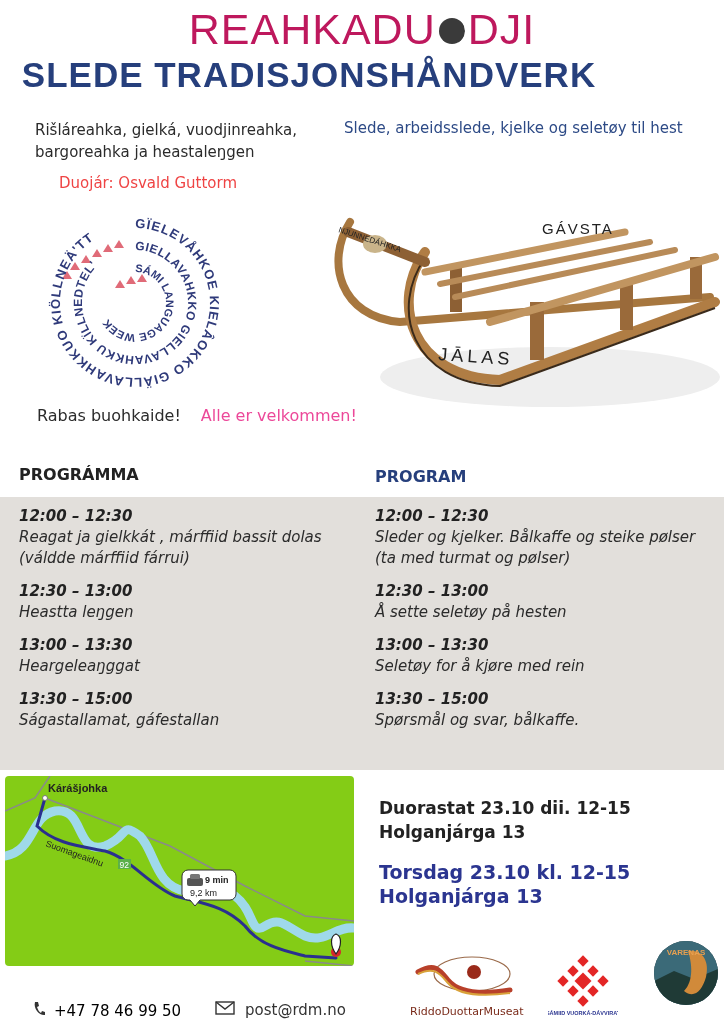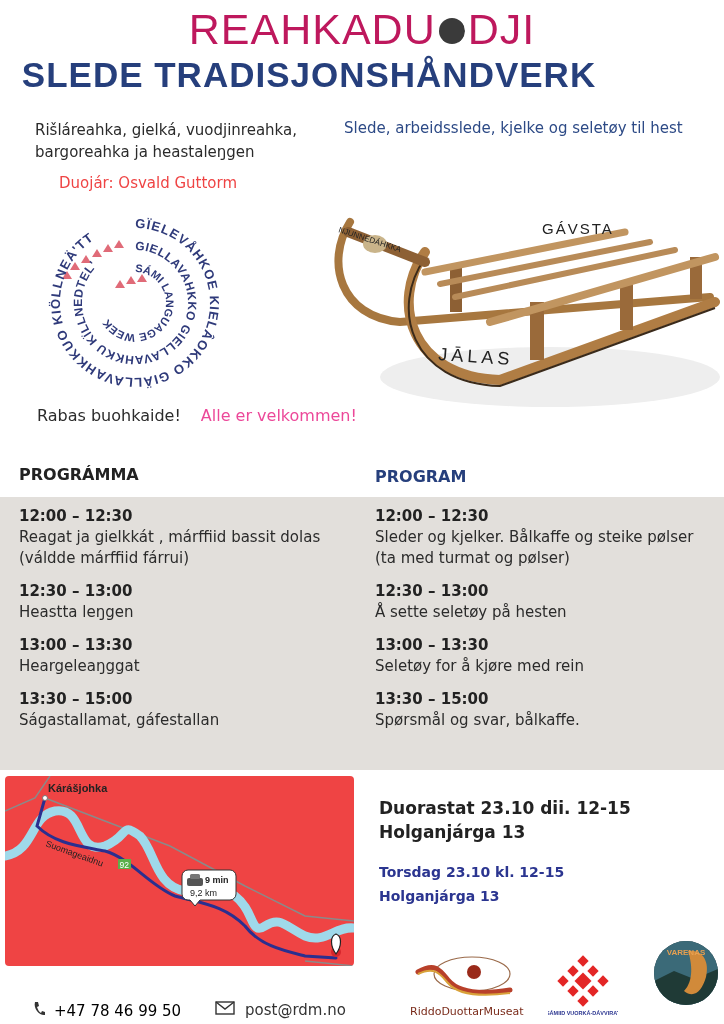--- a/index.html
+++ b/index.html
@@ -22,28 +22,28 @@
   .welcome { left: 37px; top: 406px; font-size: 16px; color: #2b2b2b; }
   .welcome .no { color: #ec4899; margin-left: 20px; }
 
   .prog-head-left { left: 19px; top: 465px; font-size: 16px; font-weight: bold; color: #222; }
   .prog-head-right { left: 375px; top: 467px; font-size: 16px; font-weight: bold; color: #263f7c; }
 
   .grey-band { left: 0; top: 497px; width: 724px; height: 273px; background: #e2dfdb; }
   .col { top: 506px; width: 350px; }
   .col-left { left: 19px; }
   .col-right { left: 375px; }
-  .item { margin-bottom: 12px; }
+  .item { margin-bottom: 12px; font-style: italic; }
   .item .time { font-size: 15px; font-weight: bold; line-height: 21px; color: #222; }
   .item .desc { font-size: 15px; line-height: 21px; color: #2b2b2b; white-space: pre-line; }
 
-  .map { left: 5px; top: 776px; width: 349px; height: 190px; background: #ef4444; border-radius: 4px; overflow: hidden; }
+  .map { left: 5px; top: 776px; width: 349px; height: 190px; background: #84cc16; border-radius: 4px; overflow: hidden; }
 
   .when-se { left: 379px; top: 796px; font-size: 17px; font-weight: bold; line-height: 24px; color: #222; }
-  .when-no { left: 379px; top: 860px; font-size: 14px; font-weight: bold; line-height: 24px; color: #2b3590; }
+  .when-no { left: 379px; top: 860px; font-size: 19px; font-weight: bold; line-height: 24px; color: #2b3590; }
 
   .contact-phone { left: 32px; top: 1001px; font-size: 15px; color: #000000; display: flex; align-items: center; gap: 8px; }
   .contact-mail { left: 215px; top: 1001px; font-size: 15px; color: #333; display: flex; align-items: center; gap: 10px; }
 
   .logo-rdm { left: 410px; top: 950px; width: 110px; height: 70px; }
   .logo-rdm .lbl { position: absolute; left: 0; bottom: 2px; width: 110px; text-align: center; font-size: 11px; color: #7a2b1a; }
   .logo-svd { left: 548px; top: 955px; width: 70px; height: 62px; }
   .logo-varenas { left: 654px; top: 941px; width: 64px; height: 64px; border-radius: 50%; background: #223a3d; overflow: hidden; }
 </style>
 </head>

